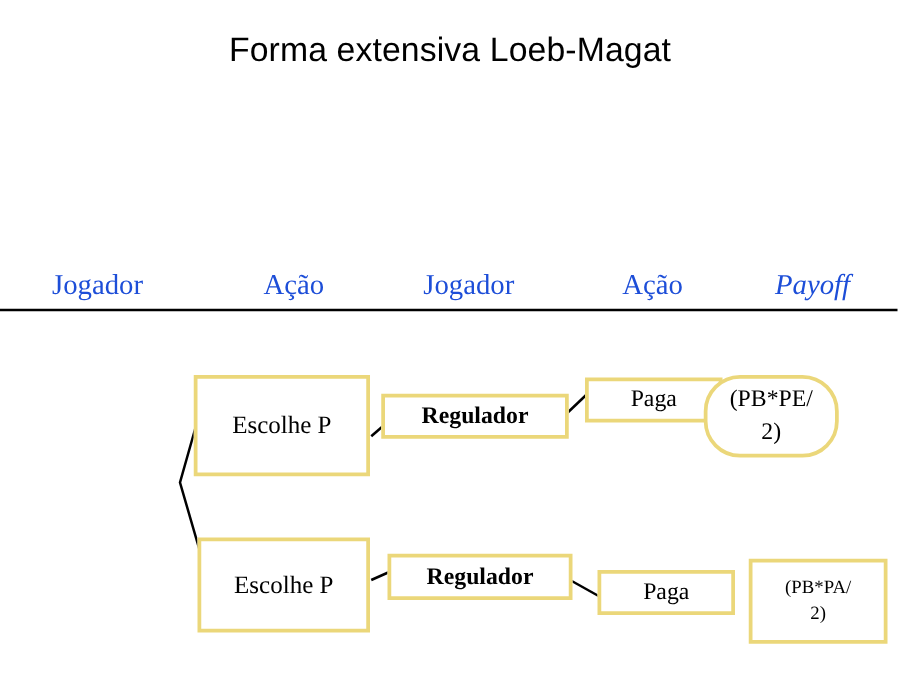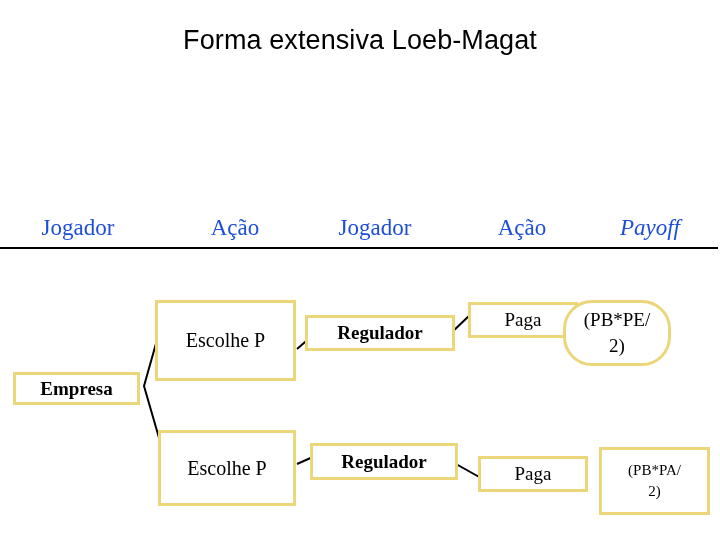--- a/index.html
+++ b/index.html
@@ -139,23 +139,20 @@
 
     <path d="M 450 334 L 471 314" fill="none" stroke="#000000" stroke-width="2"></path>
 
     <path d="M 577 306 L 597 324" fill="none" stroke="#000000" stroke-width="2"></path>
 
     <path d="M 297 464 L 315 456" fill="none" stroke="#000000" stroke-width="2"></path>
 
     <path d="M 456 464 L 481 478" fill="none" stroke="#000000" stroke-width="2"></path>
   </svg>
 
-  <div class="node n-empresa bold">
-    <span class="line">Empresa</span>
-  </div>
 
   <div class="node n-comp">
     <span class="line">Escolhe P</span>
   </div>
   <div class="node n-reg-top bold">
     <span class="line">Regulador</span>
   </div>
   <div class="node n-paga-top">
     <span class="line">Paga</span>
   </div>

